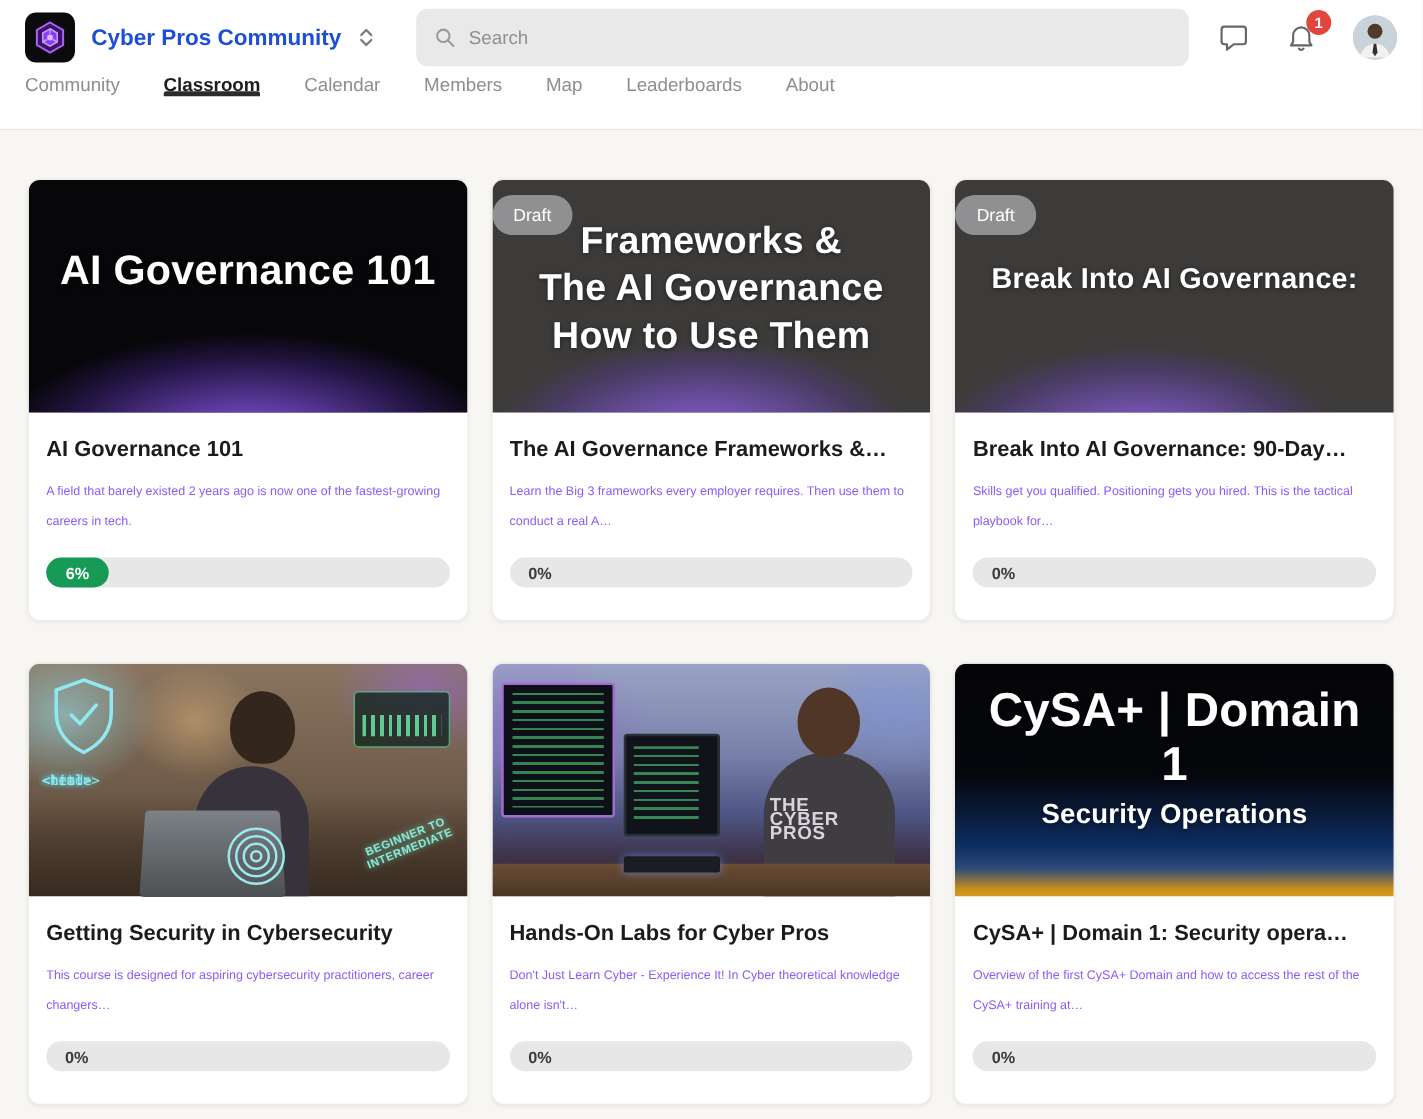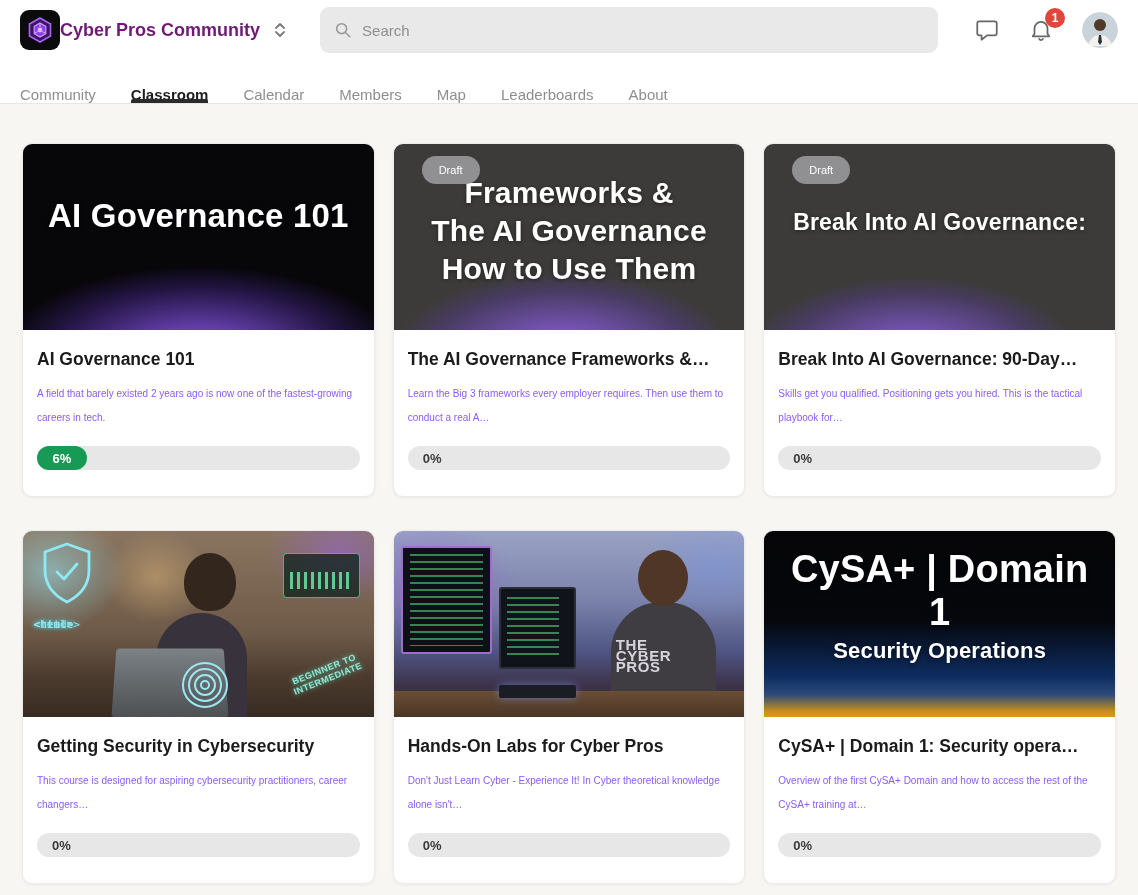--- a/index.html
+++ b/index.html
@@ -3,36 +3,36 @@
 <meta charset="utf-8">
 <style>
   * { margin:0; padding:0; box-sizing:border-box; }
   html,body { width:1138px; height:895px; overflow:hidden; background:#f7f6f3;
     font-family:"Liberation Sans", sans-serif; }
 
   
   .topbar { background:#fff; height:60px; display:flex; align-items:center; padding:0 20px; }
   .logo { width:40px; height:40px; border-radius:9px; background:#0b0b0d; display:flex;
     align-items:center; justify-content:center; flex:0 0 auto; cursor:pointer; }
-  .community-name { font-size:18px; font-weight:700; color:#701a75; white-space:nowrap; }
+  .community-name { font-size:18px; font-weight:700; color:#1d4ed8; margin-left:13px; white-space:nowrap; }
   .switcher { margin-left:12px; display:flex; align-items:center; cursor:pointer; }
   .searchbar { margin-left:32px; flex:1 1 auto; max-width:618px; height:46px; background:#e9e9e9;
     border-radius:9px; display:flex; align-items:center; padding:0 14px; }
   .searchbar input { border:none; outline:none; background:transparent; font-size:15px;
     color:#333; margin-left:10px; width:100%; font-family:"Liberation Sans",sans-serif; }
   .searchbar input::placeholder { color:#8f8f8f; }
   .top-icons { margin-left:auto; display:flex; align-items:center; gap:28px; }
   .icon-btn { position:relative; cursor:pointer; display:flex; align-items:center; }
   .notif-badge { position:absolute; top:-9px; right:-11px; min-width:20px; height:20px;
     background:#e0463d; border-radius:10px; color:#fff; font-size:12px; font-weight:700;
     display:flex; align-items:center; justify-content:center; padding:0 5px; }
   .avatar { width:36px; height:36px; border-radius:50%; overflow:hidden; cursor:pointer; flex:0 0 auto; }
 
   
-  .nav { background:#fff; height:44px; display:flex; align-items:flex-end; gap:35px;
+  .nav { background:#fff; height:44px; display:flex; align-items:flex-start; gap:35px;
     padding:0 20px; border-bottom:1px solid #e6e6e4; }
   .nav-tab { display:flex; align-items:center; font-size:15px; color:#8e8e8e; cursor:pointer;
     position:relative; white-space:nowrap; }
   .nav-tab.active { color:#1d1d1f; font-weight:700; }
   .nav-tab.active::after { content:""; position:absolute; left:0; right:0; bottom:0; height:4px;
     background:#2b2b2d; border-radius:2px 2px 0 0; }
 
   
   .grid { padding:39px 22px 0; display:grid; grid-template-columns:repeat(3,1fr);
     column-gap:18px; row-gap:33px; }
@@ -99,22 +99,22 @@
     background:repeating-linear-gradient(180deg, rgba(90,225,130,.55) 0 2px, transparent 2px 7px); }
   .dm-code.short { inset:10% 20% 10% 8%; }
   .dm-figure-body { right:8%; top:38%; width:30%; height:66%; background:#3f3c42; border-radius:50px 50px 0 0; }
   .dm-figure-head { right:16%; top:10%; width:50px; height:56px; background:#4f3627; border-radius:50%; }
   .dm-hoodie-text { right:11%; top:58%; width:90px; font-size:15px; font-weight:700; color:#d8d4dc;
     letter-spacing:.6px; line-height:11px; }
   .dm-desk { left:0; bottom:0; width:100%; height:14%; background:linear-gradient(180deg,#6a4e35,#4a3524); }
   .dm-keyboard { left:30%; bottom:10%; width:22%; height:7%; background:#1a1d24; border-radius:2px;
     box-shadow:0 0 8px rgba(120,150,255,.6); }
 
-  .draft-badge { position:absolute; top:12px; left:28px; z-index:4; background:rgba(152,151,153,.92);
-    color:#fff; font-size:11px; padding:8px 17px; border-radius:19px; }
+  .draft-badge { position:absolute; top:12px; left:0; z-index:4; background:rgba(152,151,153,.92);
+    color:#fff; font-size:14px; padding:8px 17px; border-radius:19px; }
 
   .card-body { padding:18px 14px 26px; display:flex; flex-direction:column; flex:1 1 auto; }
   .course-title { font-size:17.5px; font-weight:700; color:#1b1b1b; line-height:22px;
     white-space:nowrap; overflow:hidden; text-overflow:ellipsis; }
   .course-desc { margin-top:12px; font-size:10px; color:#8b5cf6; line-height:24px;
     display:-webkit-box; -webkit-line-clamp:2; -webkit-box-orient:vertical; overflow:hidden; }
   .progress { margin-top:auto; position:relative; height:24px; border-radius:12px; background:#e7e7e7; }
   .progress-fill { position:absolute; left:0; top:0; bottom:0; min-width:50px; background:#189a57;
     border-radius:12px; display:flex; align-items:center; justify-content:center; }
   .progress-fill span { color:#fff; font-size:13px; font-weight:700; }

